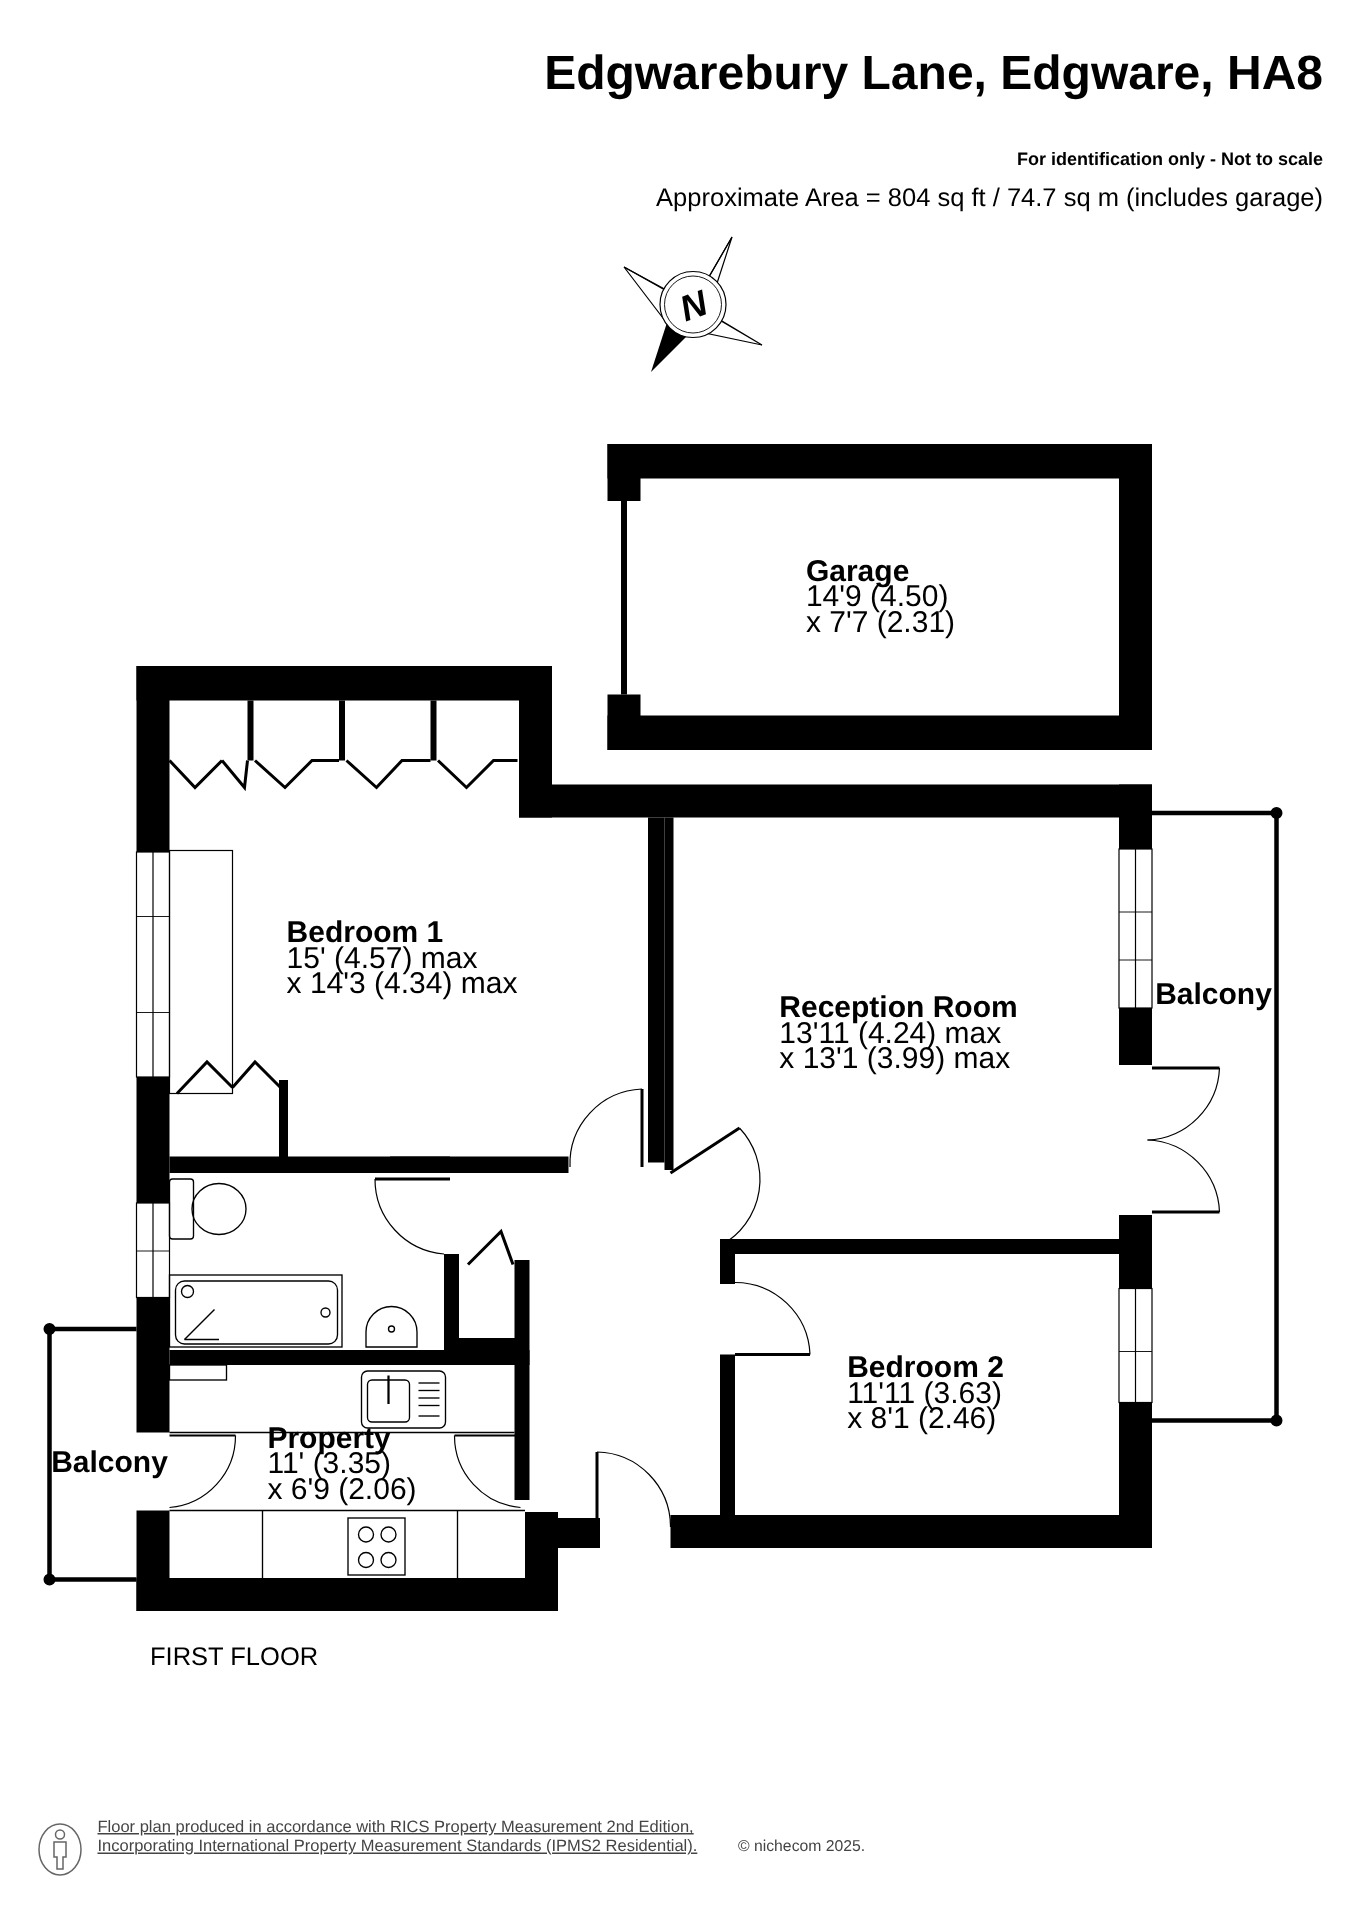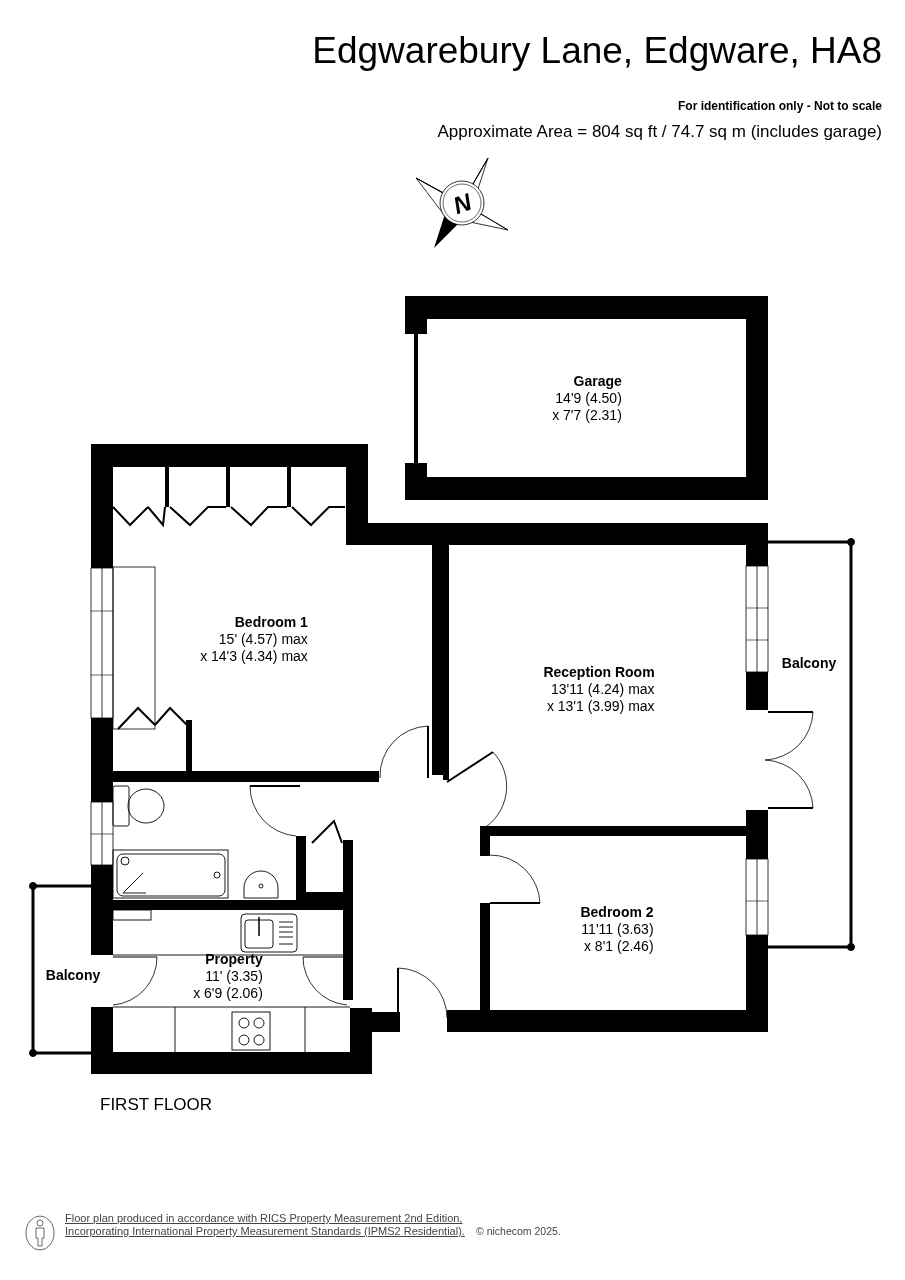--- a/index.html
+++ b/index.html
@@ -1,25 +1,25 @@
 <!DOCTYPE html>
 <html><head>
 <meta charset="utf-8">
 <style>
   html, body { margin:0; padding:0; background:#ffffff; }
   body { width:905px; height:1280px; position:relative; overflow:hidden; font-family:"Liberation Sans", sans-serif; color:#000; }
-  .title { position:absolute; right:23px; top:30px; font-size:37px; font-weight:normal; letter-spacing:0; white-space:nowrap; }
+  .title { position:absolute; right:23px; top:30px; font-size:32px; font-weight:bold; letter-spacing:0; white-space:nowrap; }
   .area { position:absolute; right:23px; top:74px; font-size:17px; white-space:nowrap;margin-top:48px; }
   .note { position:absolute; right:23px; top:99px; font-size:12px; white-space:nowrap;font-weight:bold; }
   svg.plan { position:absolute; left:0; top:0; }
-  .lbl { position:absolute; text-align:right; white-space:nowrap; font-size:14px; line-height:17px; transform:translateX(-50%); }
+  .lbl { position:absolute; text-align:left; white-space:nowrap; font-size:20px; line-height:17px; transform:translateX(-50%); }
   .lbl .name { font-weight:bold; }
   .floor-label { position:absolute; left:100px; top:1095px; font-size:17px; font-weight:normal; }
   .footer { position:absolute; left:65px; top:1212px; font-size:11px; line-height:13px; color:#444; white-space:nowrap;text-decoration:underline; }
-  .footer-copy { position:absolute; left:476px; top:1225px; font-size:10.5px; color:#444; white-space:nowrap; }
+  .footer-copy { position:absolute; left:492px; top:1225px; font-size:10.5px; color:#444; white-space:nowrap; }
   .footer-icon { position:absolute; left:24px; top:1214px; }
 </style>
 </head>
 <body>
 
 <div class="title">Edgwarebury Lane, Edgware, HA8</div>
 <div class="area">Approximate Area = 804 sq ft / 74.7 sq m (includes garage)</div>
 <div class="note">For identification only - Not to scale</div>
 
 <svg class="plan" width="905" height="1280" viewBox="0 0 905 1280">
@@ -186,21 +186,21 @@
     <circle cx="244" cy="1040" r="5"></circle>
       <circle cx="259" cy="1040" r="5"></circle>
   </g>
 </svg>
 
 <div class="lbl" style="left:587px; top:373px;">
   <div class="name">Garage</div>
   <div>14'9 (4.50)</div>
   <div>x 7'7 (2.31)</div>
 </div>
-<div class="lbl" style="left:254px; top:614px;">
+<div class="lbl" style="left:268px; top:614px;">
   <div class="name">Bedroom 1</div>
   <div>15' (4.57) max</div>
   <div>x 14'3 (4.34) max</div>
 </div>
 <div class="lbl" style="left:599px; top:664px;">
   <div class="name">Reception Room</div>
   <div>13'11 (4.24) max</div>
   <div>x 13'1 (3.99) max</div>
 </div>
 <div class="lbl" style="left:617px; top:904px;">

